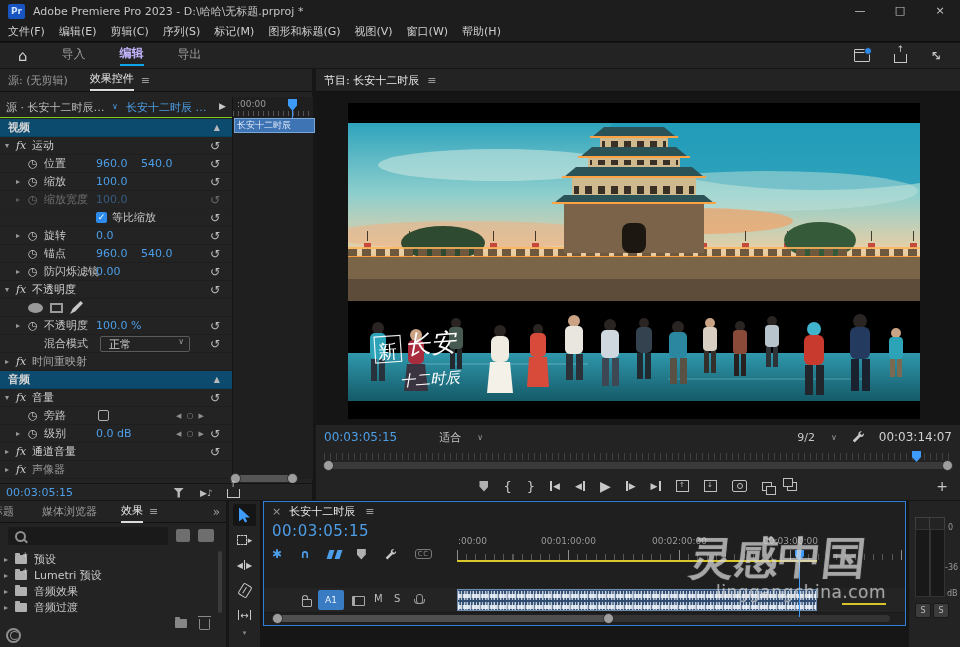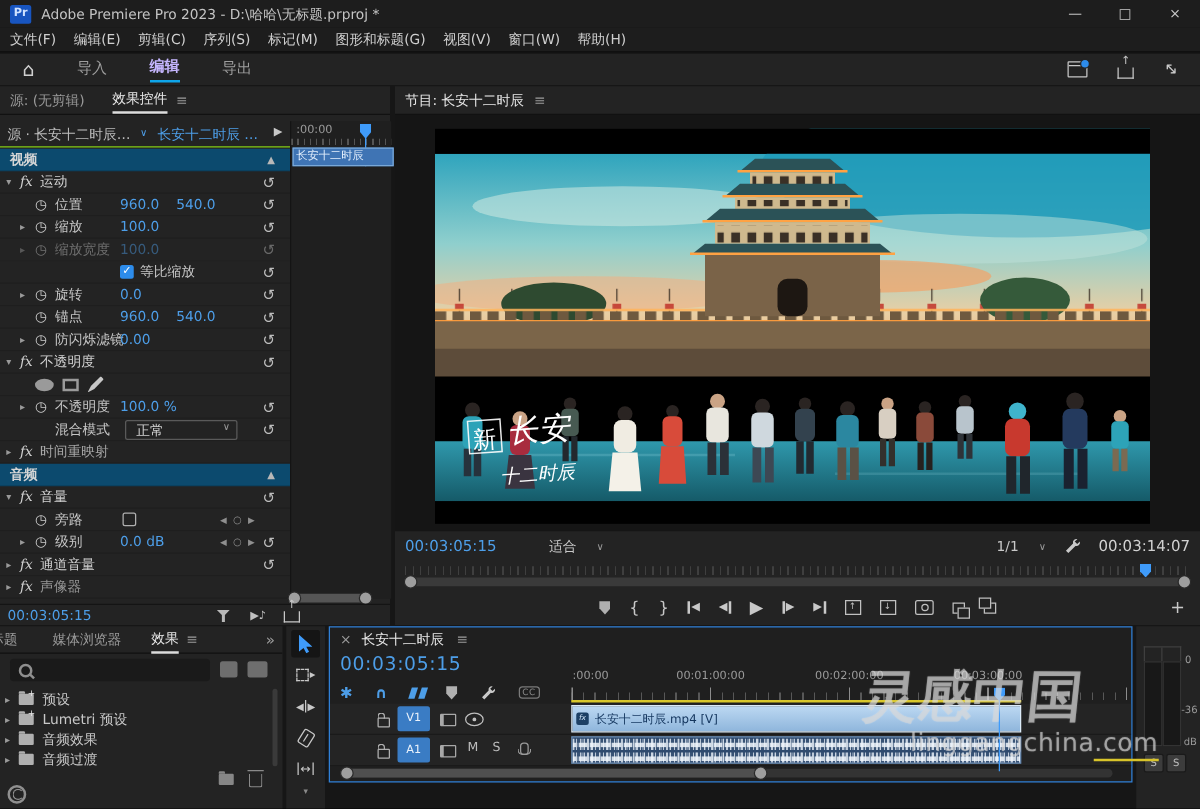--- a/index.html
+++ b/index.html
@@ -484,21 +484,21 @@
     </div>
 
     <div class="abs" style="left:0;top:356px;width:644px;height:24px;display:flex;align-items:center">
       <span class="blue" style="margin-left:8px;font-size:12px">00:03:05:15</span>
       <span style="margin-left:42px;display:flex;align-items:center;gap:16px;color:#c8c8c8">
         <span>适合</span>
           <span style="font-size:8px;color:#9a9a9a">∨</span>
       </span>
       <span style="margin-left:auto;display:flex;align-items:center;gap:14px;margin-right:8px">
         <span style="display:flex;align-items:center;gap:16px">
-          <span>1/1</span>
+          <span>9/2</span>
             <span style="font-size:8px;color:#9a9a9a">∨</span>
         </span>
         <svg width="14" height="14" viewBox="0 0 16 16">
             <path d="M12.5 1.5a3.2 3.2 0 0 0-4 4L2 12l2.2 2.2 6.5-6.5a3.2 3.2 0 0 0 4-4L12.3 6 10 3.7z" fill="#c8c8c8"></path>
           </svg>
         <span style="color:#d0d0d0;font-size:12px">00:03:14:07</span>
       </span>
     </div>
 
     <div class="abs" style="left:0;top:382px;width:644px;height:20px">
@@ -621,30 +621,20 @@
       <span class="rullbl" style="left:1px;top:6px">:00:00</span>
       <span class="rullbl" style="left:84px;top:6px">00:01:00:00</span>
       <span class="rullbl" style="left:195px;top:6px">00:02:00:00</span>
       <span class="rullbl" style="left:306px;top:6px">00:03:00:00</span>
       <div class="tickminor" style="left:0;right:0;bottom:2px;height:6px"></div>
       <div class="tickmajor" style="left:0;right:0;bottom:2px;height:10px"></div>
     </div>
 
     <div class="abs" style="left:193px;top:58px;width:360px;height:2px;background:#d9c72b"></div>
 
-    <div class="abs" style="left:0;top:61px;width:100%;height:24px;background:#242424;border-bottom:1px solid #1a1a1a">
-      <span class="lockic" style="position:absolute;left:38px;top:6px"></span>
-      <span class="trkbadge" style="left:54px;top:2px">V1</span>
-      <span class="syncic" style="position:absolute;left:88px;top:8px"></span>
-      <span class="eye" style="position:absolute;left:108px;top:7px"></span>
-      <div class="abs" style="left:193px;top:1px;width:360px;height:22px;background:linear-gradient(#bcd8f2,#8fb6dc);border:1px solid #dcebf8;box-sizing:border-box;display:flex;align-items:center;overflow:hidden">
-        <span style="margin-left:3px;width:10px;height:10px;background:#1d4064;border-radius:2px;color:#cfe2f5;font-size:6px;font-style:italic;text-align:center;line-height:10px;flex:none">fx</span>
-        <span style="margin-left:5px;color:#14365e;font-size:9.5px;white-space:nowrap">长安十二时辰.mp4 [V]</span>
-      </div>
-    </div>
 
     <div class="abs" style="left:0;top:86px;width:100%;height:24px;background:#242424;border-bottom:1px solid #1a1a1a">
       <span class="lockic" style="position:absolute;left:38px;top:6px"></span>
       <span class="trkbadge" style="left:54px;top:2px">A1</span>
       <span class="syncic" style="position:absolute;left:88px;top:8px"></span>
       <span style="position:absolute;left:110px;top:5px;font-size:10px;color:#bdbdbd">M</span>
       <span style="position:absolute;left:130px;top:5px;font-size:10px;color:#bdbdbd">S</span>
       <span class="micic" style="position:absolute;left:152px;top:6px"></span>
       <div class="abs" style="left:193px;top:1px;width:360px;height:22px;background:#2e4a6e;border:1px solid #6d8cb0;box-sizing:border-box;overflow:hidden">
         <div class="abs" style="left:0;right:0;top:0;height:11px;border-bottom:1px solid #1d3永354"></div>
@@ -680,18 +670,18 @@
     <span class="abs" style="left:36px;top:62px;font-size:8px;color:#9a9a9a">-36</span>
     <span class="abs" style="left:38px;top:88px;font-size:8px;color:#9a9a9a">dB</span>
     <span class="ssbtn abs" style="left:6px;top:102px">S</span>
     <span class="ssbtn abs" style="left:24px;top:102px">S</span>
   </div>
 
   <div class="watermark" style="left:690px;top:536px;width:270px">
     <div style="display:flex;align-items:flex-start">
       <span style="font-size:44px;font-weight:bold;transform:skewX(-6deg);line-height:1">灵感中国</span>
     </div>
-    <div style="margin-top:2px;margin-left:38px;font-size:20px;letter-spacing:.5px">
+    <div style="margin-top:2px;margin-left:26px;font-size:17px;letter-spacing:.5px">
       <span>linggangchina</span><span style="border-bottom:2px solid #d8c42a;padding-bottom:1px">.com</span>
     </div>
   </div>
 
 </div>
 
 </body></html>

